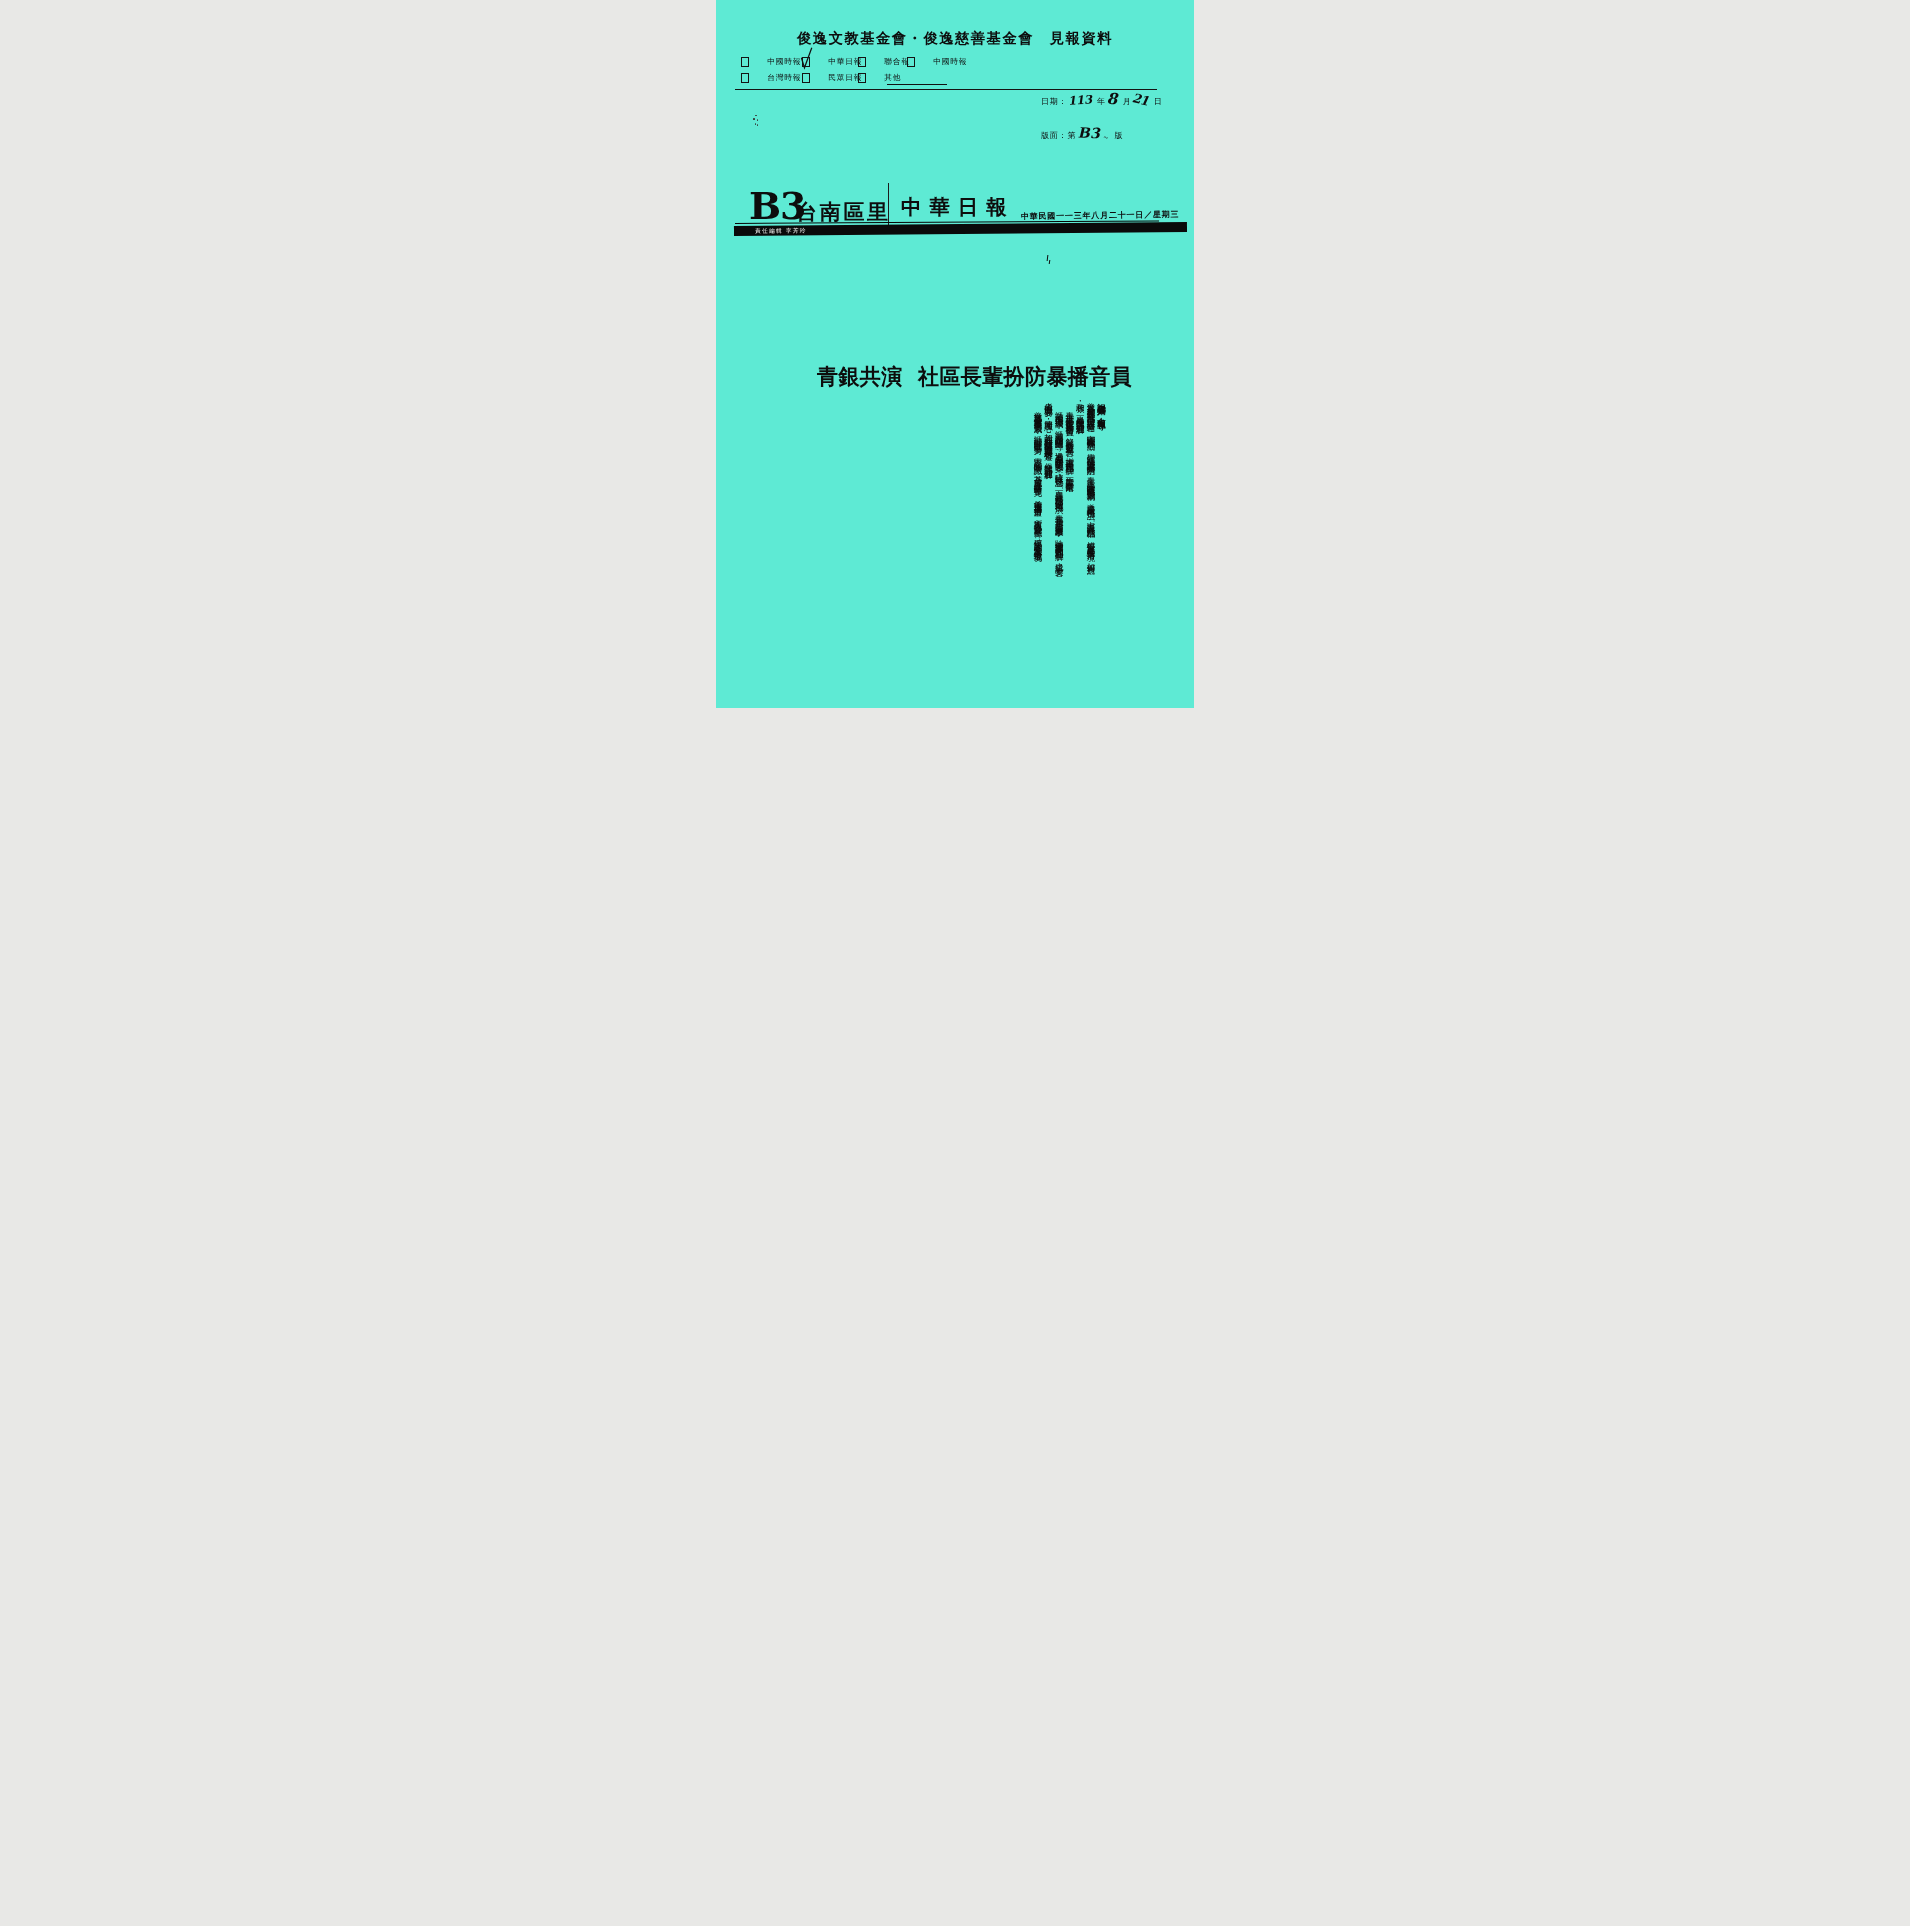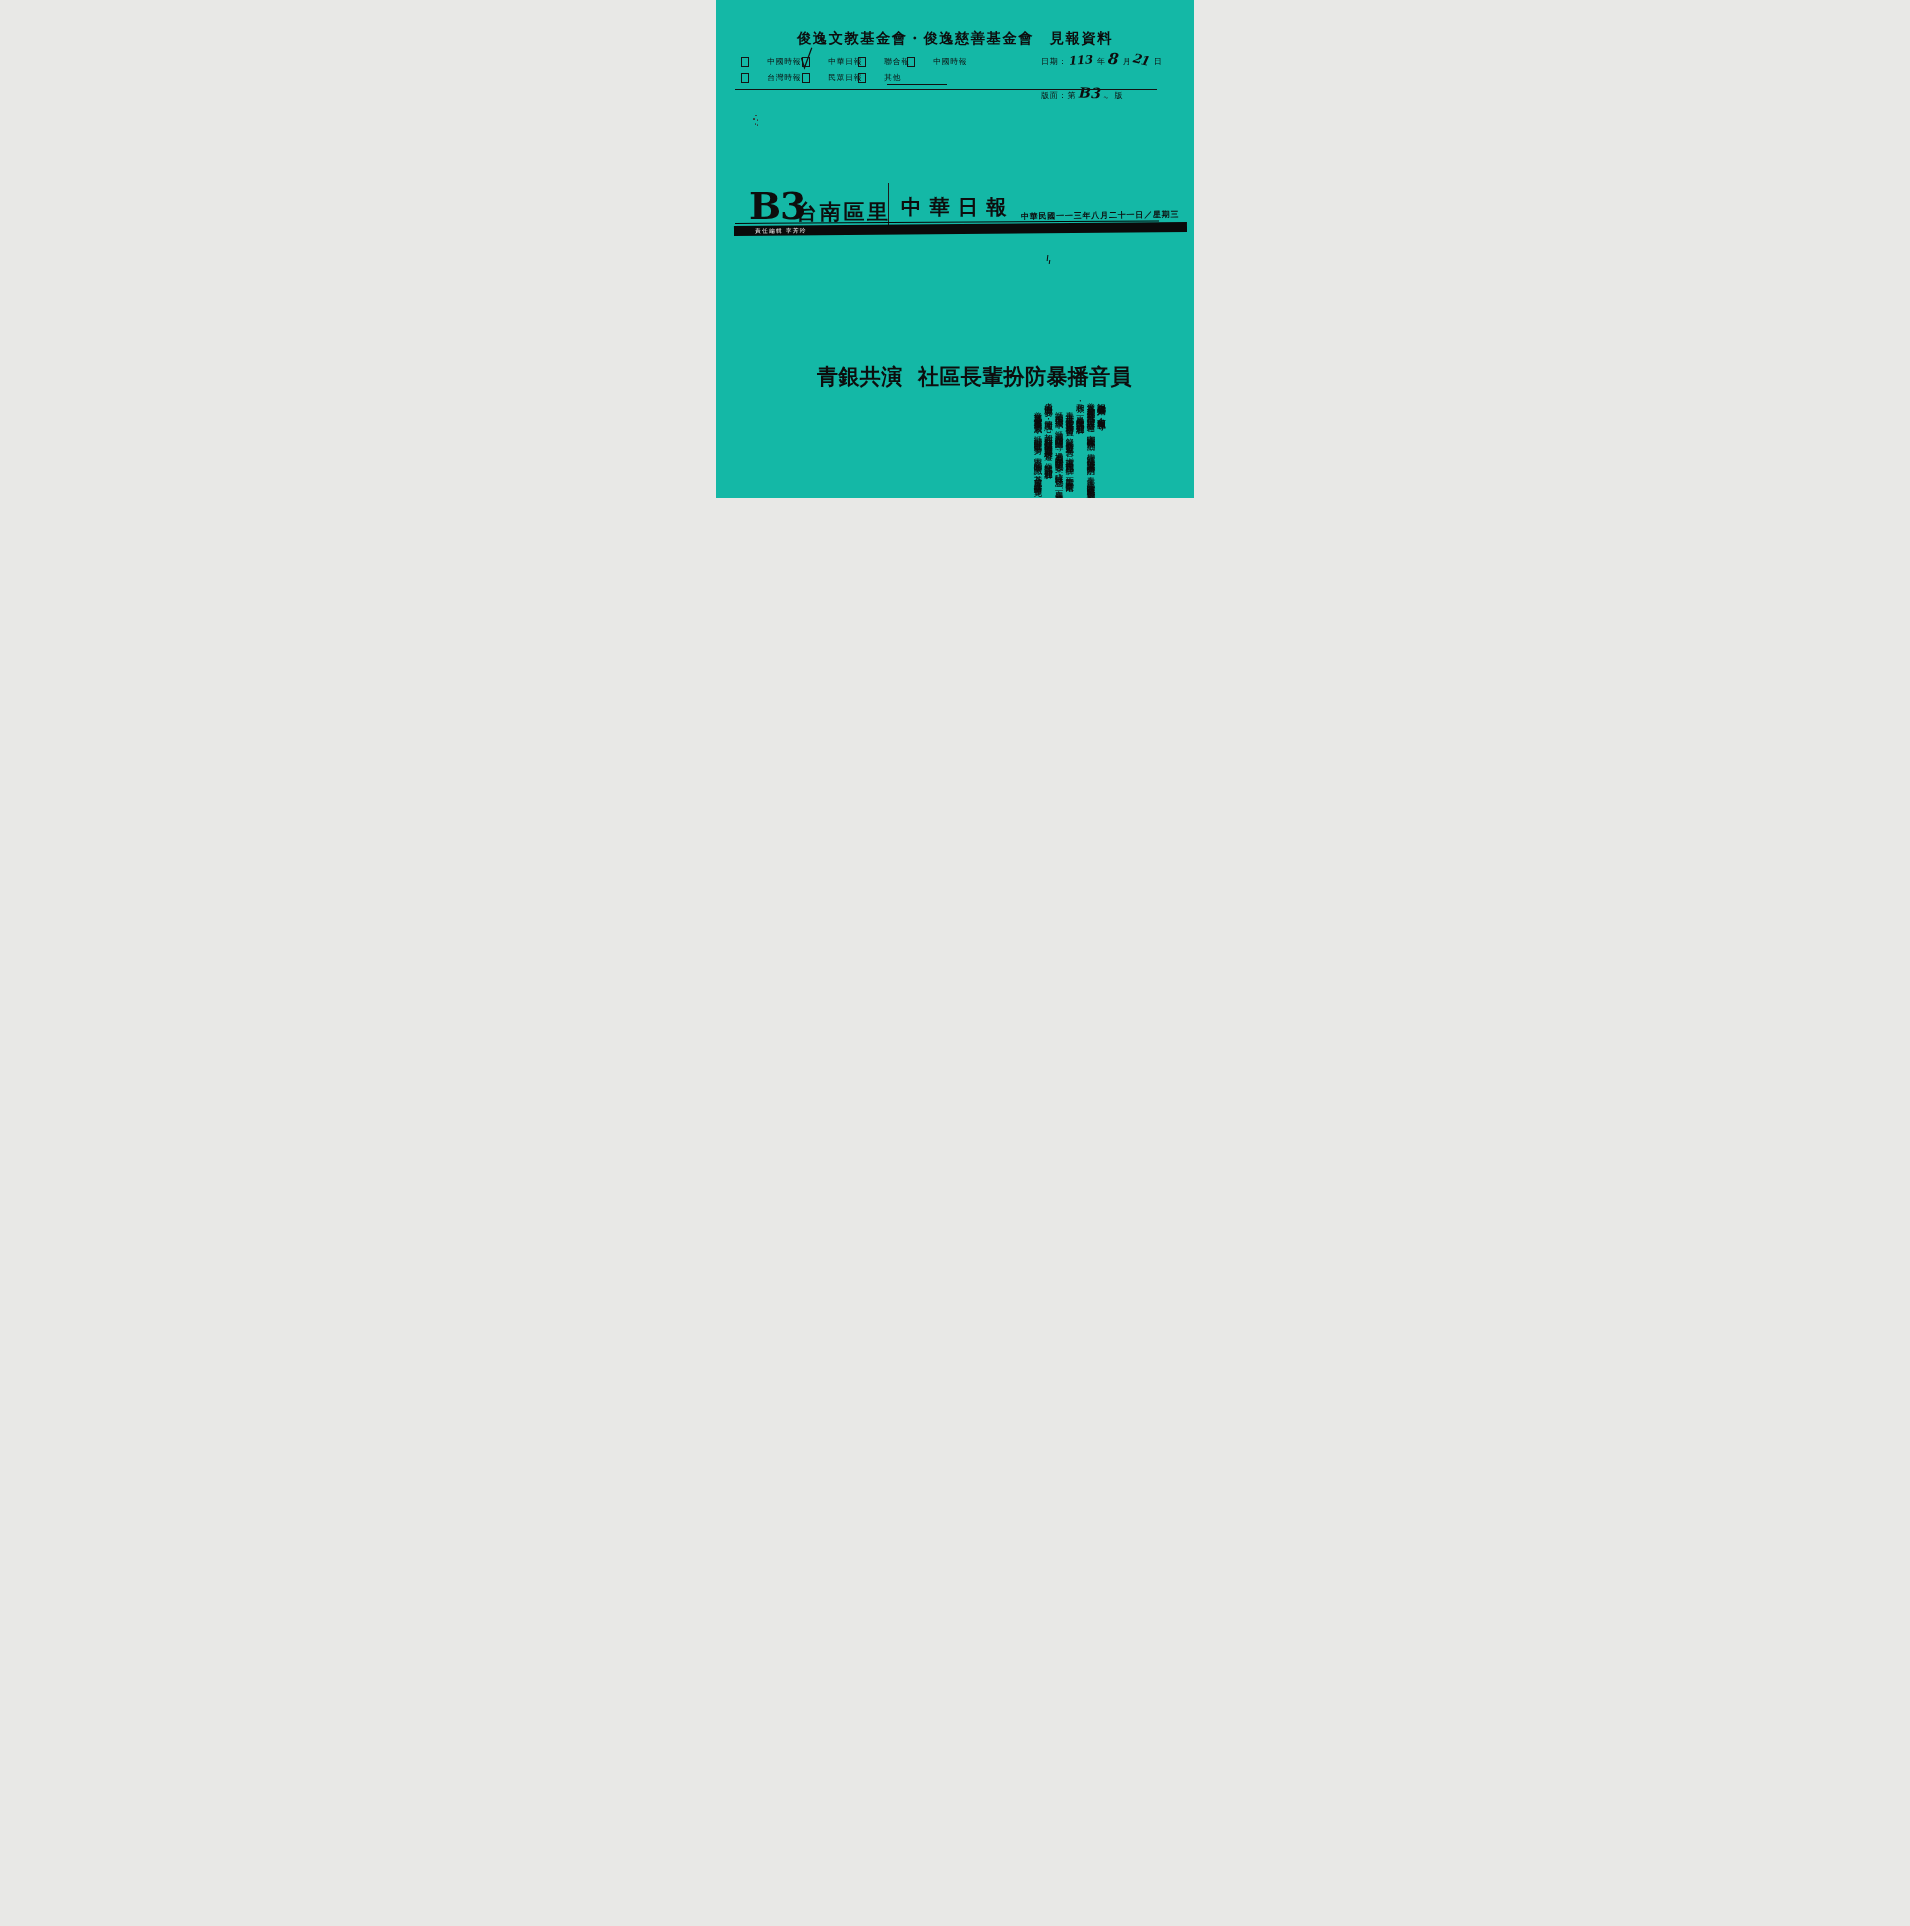--- a/index.html
+++ b/index.html
@@ -1,20 +1,20 @@
 <!DOCTYPE html>
 <html style="font-size:6.2px"><head>
 <meta charset="utf-8">
 <style>
   html,body{margin:0;padding:0;background:#e8e8e6;}
   .page{
     position:relative;
-    width:478px;height:498px;
+    width:478px;height:708px;
     margin:0 auto;
-    background:#14b8a6;
+    background:#5eead4;
     color:#0d0d0d;
     font-family:"Liberation Serif","DejaVu Serif",serif;
     overflow:hidden;
   }
   
   .title{
     position:absolute;left:0;right:0;top:28.5px;margin:0;
     text-align:center;
     font-size:14.3px;font-weight:600;letter-spacing:1.5px;
     font-family:"Liberation Serif","DejaVu Serif",serif;
@@ -32,21 +32,21 @@
   .blank-line{
     position:absolute;left:146px;bottom:0.8px;width:60px;height:0;
     border-bottom:1.2px solid #111;
   }
   
   .hand{
     font-family:"DejaVu Serif",serif;font-style:italic;font-weight:600;
     display:inline-block;line-height:1;
   }
   .date-block{position:absolute;left:325px;top:52px;width:139px;}
-  .date-row{display:flex;align-items:baseline;white-space:nowrap;}
+  .date-row{display:flex;align-items:baseline;white-space:nowrap;margin-top:40px;}
   .date-row.second{margin-top:19px;}
   .printed{font-size:8px;letter-spacing:0.8px;font-weight:500;}
   .h-year{font-size:11.6px;transform:rotate(-3deg);margin-left:1.5px;}
   .h-month{font-size:15.4px;transform:rotate(6deg);margin-left:2.3px;}
   .h-day{font-size:12.7px;transform:rotate(13deg);margin-left:1.5px;letter-spacing:-0.8px;}
   .h-page{font-size:14.3px;transform:rotate(2deg);margin-left:3.1px;}
   .u-year{margin-left:3.9px;}
   .u-month{margin-left:3.9px;}
   .u-day{margin-left:4.6px;}
   .squiggle{font-size:8.5px;margin-left:2.3px;transform:rotate(12deg) translateY(2.3px);display:inline-block;color:#222;}

